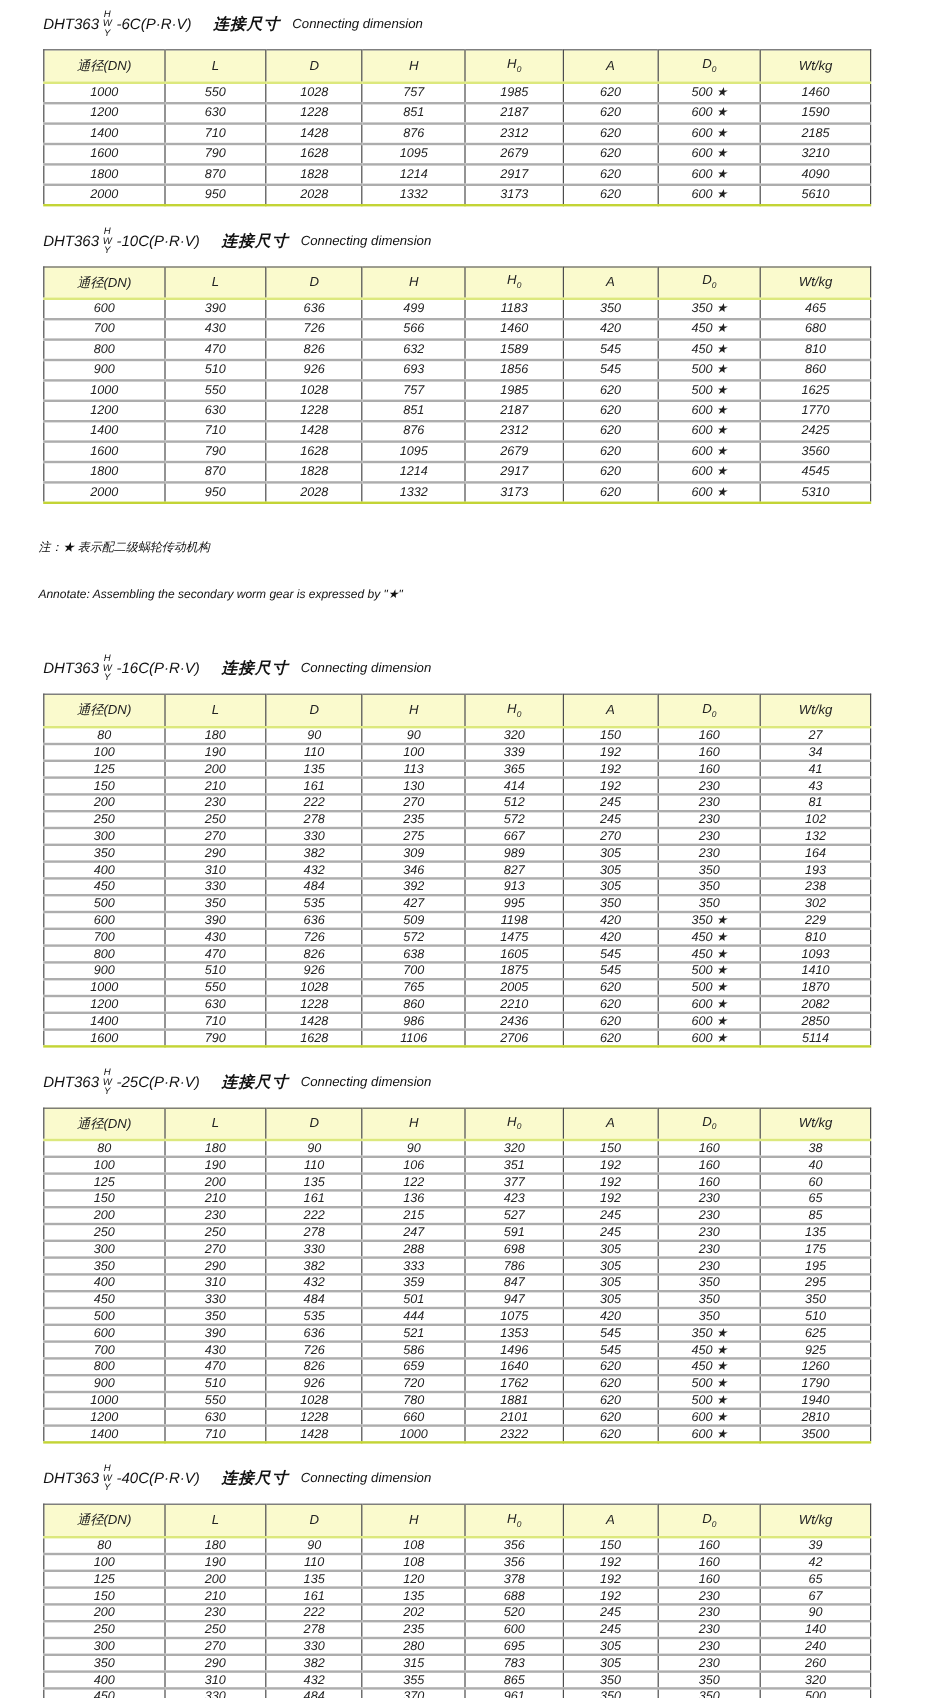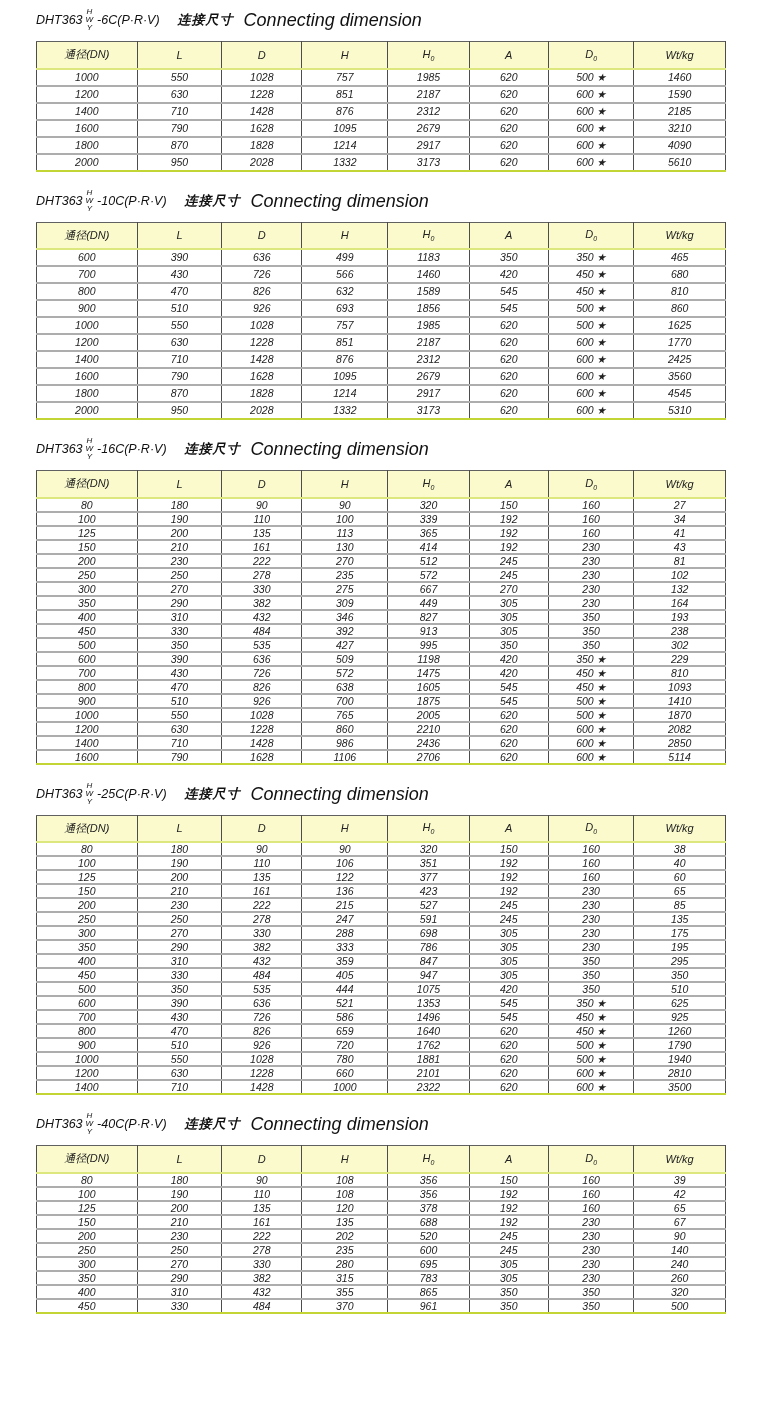--- a/index.html
+++ b/index.html
@@ -32,21 +32,21 @@
   .stack{
     display:inline-flex;
     flex-direction:column;
     align-items:center;
     font-size:8px;
     line-height:8px;
     margin:0 4px 0 3px;
   }
   .grade{margin-right:4px;}
   .cn{font-weight:bold;font-size:13px;margin:0 10px 0 14px;letter-spacing:1px;}
-  .en{font-size:18px;}
+  .en{font-size:11px;}
   table.tbl{
     width:690px;
     border-collapse:collapse;
     table-layout:fixed;
     border-top:1px solid #606060;
     border-left:1px solid var(--grid-dark);
     border-right:1px solid var(--grid-dark);
     border-bottom:2px solid var(--table-accent);
   }
   table.tbl th{
@@ -317,20 +317,24 @@
             <td>950</td>
             <td>2028</td>
             <td>1332</td>
             <td>3173</td>
             <td>620</td>
             <td>600 ★</td>
             <td>5310</td>
           </tr>
         </tbody>
       </table>
+    <div class="note">
+      <div>注：★ 表示配二级蜗轮传动机构</div>
+      <div>Annotate: Assembling the secondary worm gear is expressed by "★"</div>
+    </div>
   </section>
 
   <section class="block">
     <div class="tbl-title">
       <span>DHT363</span>
       <span class="stack">
         <span>H</span>
         <span>W</span>
         <span>Y</span>
       </span>
@@ -430,21 +434,21 @@
             <td>667</td>
             <td>270</td>
             <td>230</td>
             <td>132</td>
           </tr>
           <tr>
             <td>350</td>
             <td>290</td>
             <td>382</td>
             <td>309</td>
-            <td>449</td>
+            <td>989</td>
             <td>305</td>
             <td>230</td>
             <td>164</td>
           </tr>
           <tr>
             <td>400</td>
             <td>310</td>
             <td>432</td>
             <td>346</td>
             <td>827</td>
@@ -679,21 +683,21 @@
             <td>359</td>
             <td>847</td>
             <td>305</td>
             <td>350</td>
             <td>295</td>
           </tr>
           <tr>
             <td>450</td>
             <td>330</td>
             <td>484</td>
-            <td>405</td>
+            <td>501</td>
             <td>947</td>
             <td>305</td>
             <td>350</td>
             <td>350</td>
           </tr>
           <tr>
             <td>500</td>
             <td>350</td>
             <td>535</td>
             <td>444</td>

